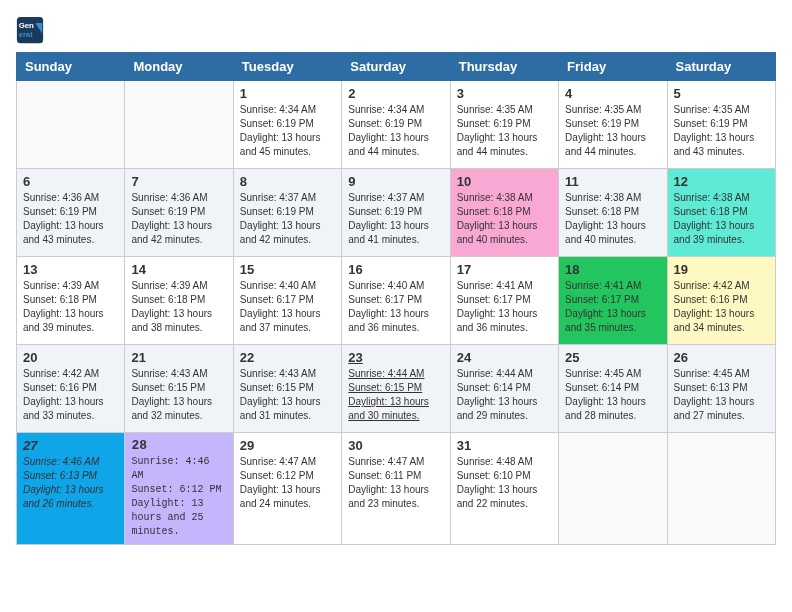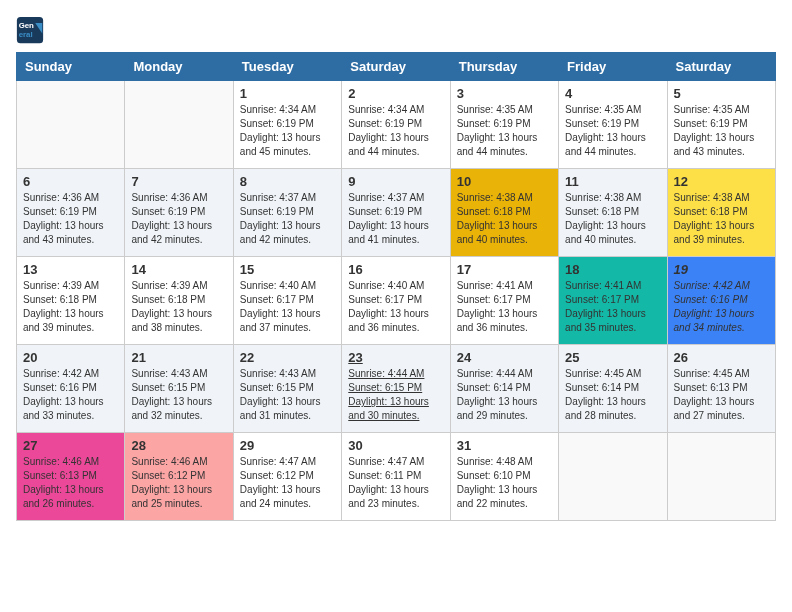--- a/index.html
+++ b/index.html
@@ -169,33 +169,33 @@
           <div class="day-info" style="white-space: pre-line;">Sunrise: 4:37 AM
 Sunset: 6:19 PM
 Daylight: 13 hours and 42 minutes.</div>
         </td>
         <td style="background-color: rgb(240, 244, 248);">
           <span class="day-num">9</span>
           <div class="day-info" style="white-space: pre-line;">Sunrise: 4:37 AM
 Sunset: 6:19 PM
 Daylight: 13 hours and 41 minutes.</div>
         </td>
-        <td style="background-color: #eab308;">
+        <td style="background-color: #f9a8d4;">
           <span class="day-num">10</span>
           <div class="day-info" style="white-space: pre-line;">Sunrise: 4:38 AM
 Sunset: 6:18 PM
 Daylight: 13 hours and 40 minutes.</div>
         </td>
         <td style="background-color: rgb(240, 244, 248);">
           <span class="day-num">11</span>
           <div class="day-info" style="white-space: pre-line;">Sunrise: 4:38 AM
 Sunset: 6:18 PM
 Daylight: 13 hours and 40 minutes.</div>
         </td>
-        <td style="background-color: #fde047;">
+        <td style="background-color: #5eead4;">
           <span class="day-num">12</span>
           <div class="day-info" style="white-space: pre-line;">Sunrise: 4:38 AM
 Sunset: 6:18 PM
 Daylight: 13 hours and 39 minutes.</div>
         </td>
       </tr>
       <tr>
         <td style="background-color: rgb(255, 255, 255); margin-top: 20px;">
           <span class="day-num">13</span>
           <div class="day-info" style="white-space: pre-line;">Sunrise: 4:39 AM
@@ -219,27 +219,27 @@
           <div class="day-info" style="white-space: pre-line;">Sunrise: 4:40 AM
 Sunset: 6:17 PM
 Daylight: 13 hours and 36 minutes.</div>
         </td>
         <td style="background-color: rgb(255, 255, 255);">
           <span class="day-num">17</span>
           <div class="day-info" style="white-space: pre-line;">Sunrise: 4:41 AM
 Sunset: 6:17 PM
 Daylight: 13 hours and 36 minutes.</div>
         </td>
-        <td style="background-color: #14b8a6; margin-left: 36px;">
+        <td style="background-color: #22c55e; margin-left: 36px;">
           <span class="day-num">18</span>
           <div class="day-info" style="white-space: pre-line;">Sunrise: 4:41 AM
 Sunset: 6:17 PM
 Daylight: 13 hours and 35 minutes.</div>
         </td>
-        <td style="background-color: #3b82f6; font-style: italic;">
+        <td style="background-color: #fef9c3;">
           <span class="day-num">19</span>
           <div class="day-info" style="white-space: pre-line;">Sunrise: 4:42 AM
 Sunset: 6:16 PM
 Daylight: 13 hours and 34 minutes.</div>
         </td>
       </tr>
       <tr>
         <td style="background-color: rgb(240, 244, 248);">
           <span class="day-num">20</span>
           <div class="day-info" style="white-space: pre-line;">Sunrise: 4:42 AM
@@ -277,27 +277,27 @@
 Daylight: 13 hours and 28 minutes.</div>
         </td>
         <td style="background-color: rgb(240, 244, 248);">
           <span class="day-num">26</span>
           <div class="day-info" style="white-space: pre-line;">Sunrise: 4:45 AM
 Sunset: 6:13 PM
 Daylight: 13 hours and 27 minutes.</div>
         </td>
       </tr>
       <tr>
-        <td style="background-color: #ec4899;">
+        <td style="background-color: #0ea5e9; font-style: italic;">
           <span class="day-num">27</span>
           <div class="day-info" style="white-space: pre-line;">Sunrise: 4:46 AM
 Sunset: 6:13 PM
 Daylight: 13 hours and 26 minutes.</div>
         </td>
-        <td style="background-color: #fca5a5;">
+        <td style="background-color: #c4b5fd; font-family: Liberation Mono, monospace;">
           <span class="day-num">28</span>
           <div class="day-info" style="white-space: pre-line;">Sunrise: 4:46 AM
 Sunset: 6:12 PM
 Daylight: 13 hours and 25 minutes.</div>
         </td>
         <td style="background-color: rgb(255, 255, 255);">
           <span class="day-num">29</span>
           <div class="day-info" style="white-space: pre-line;">Sunrise: 4:47 AM
 Sunset: 6:12 PM
 Daylight: 13 hours and 24 minutes.</div>

